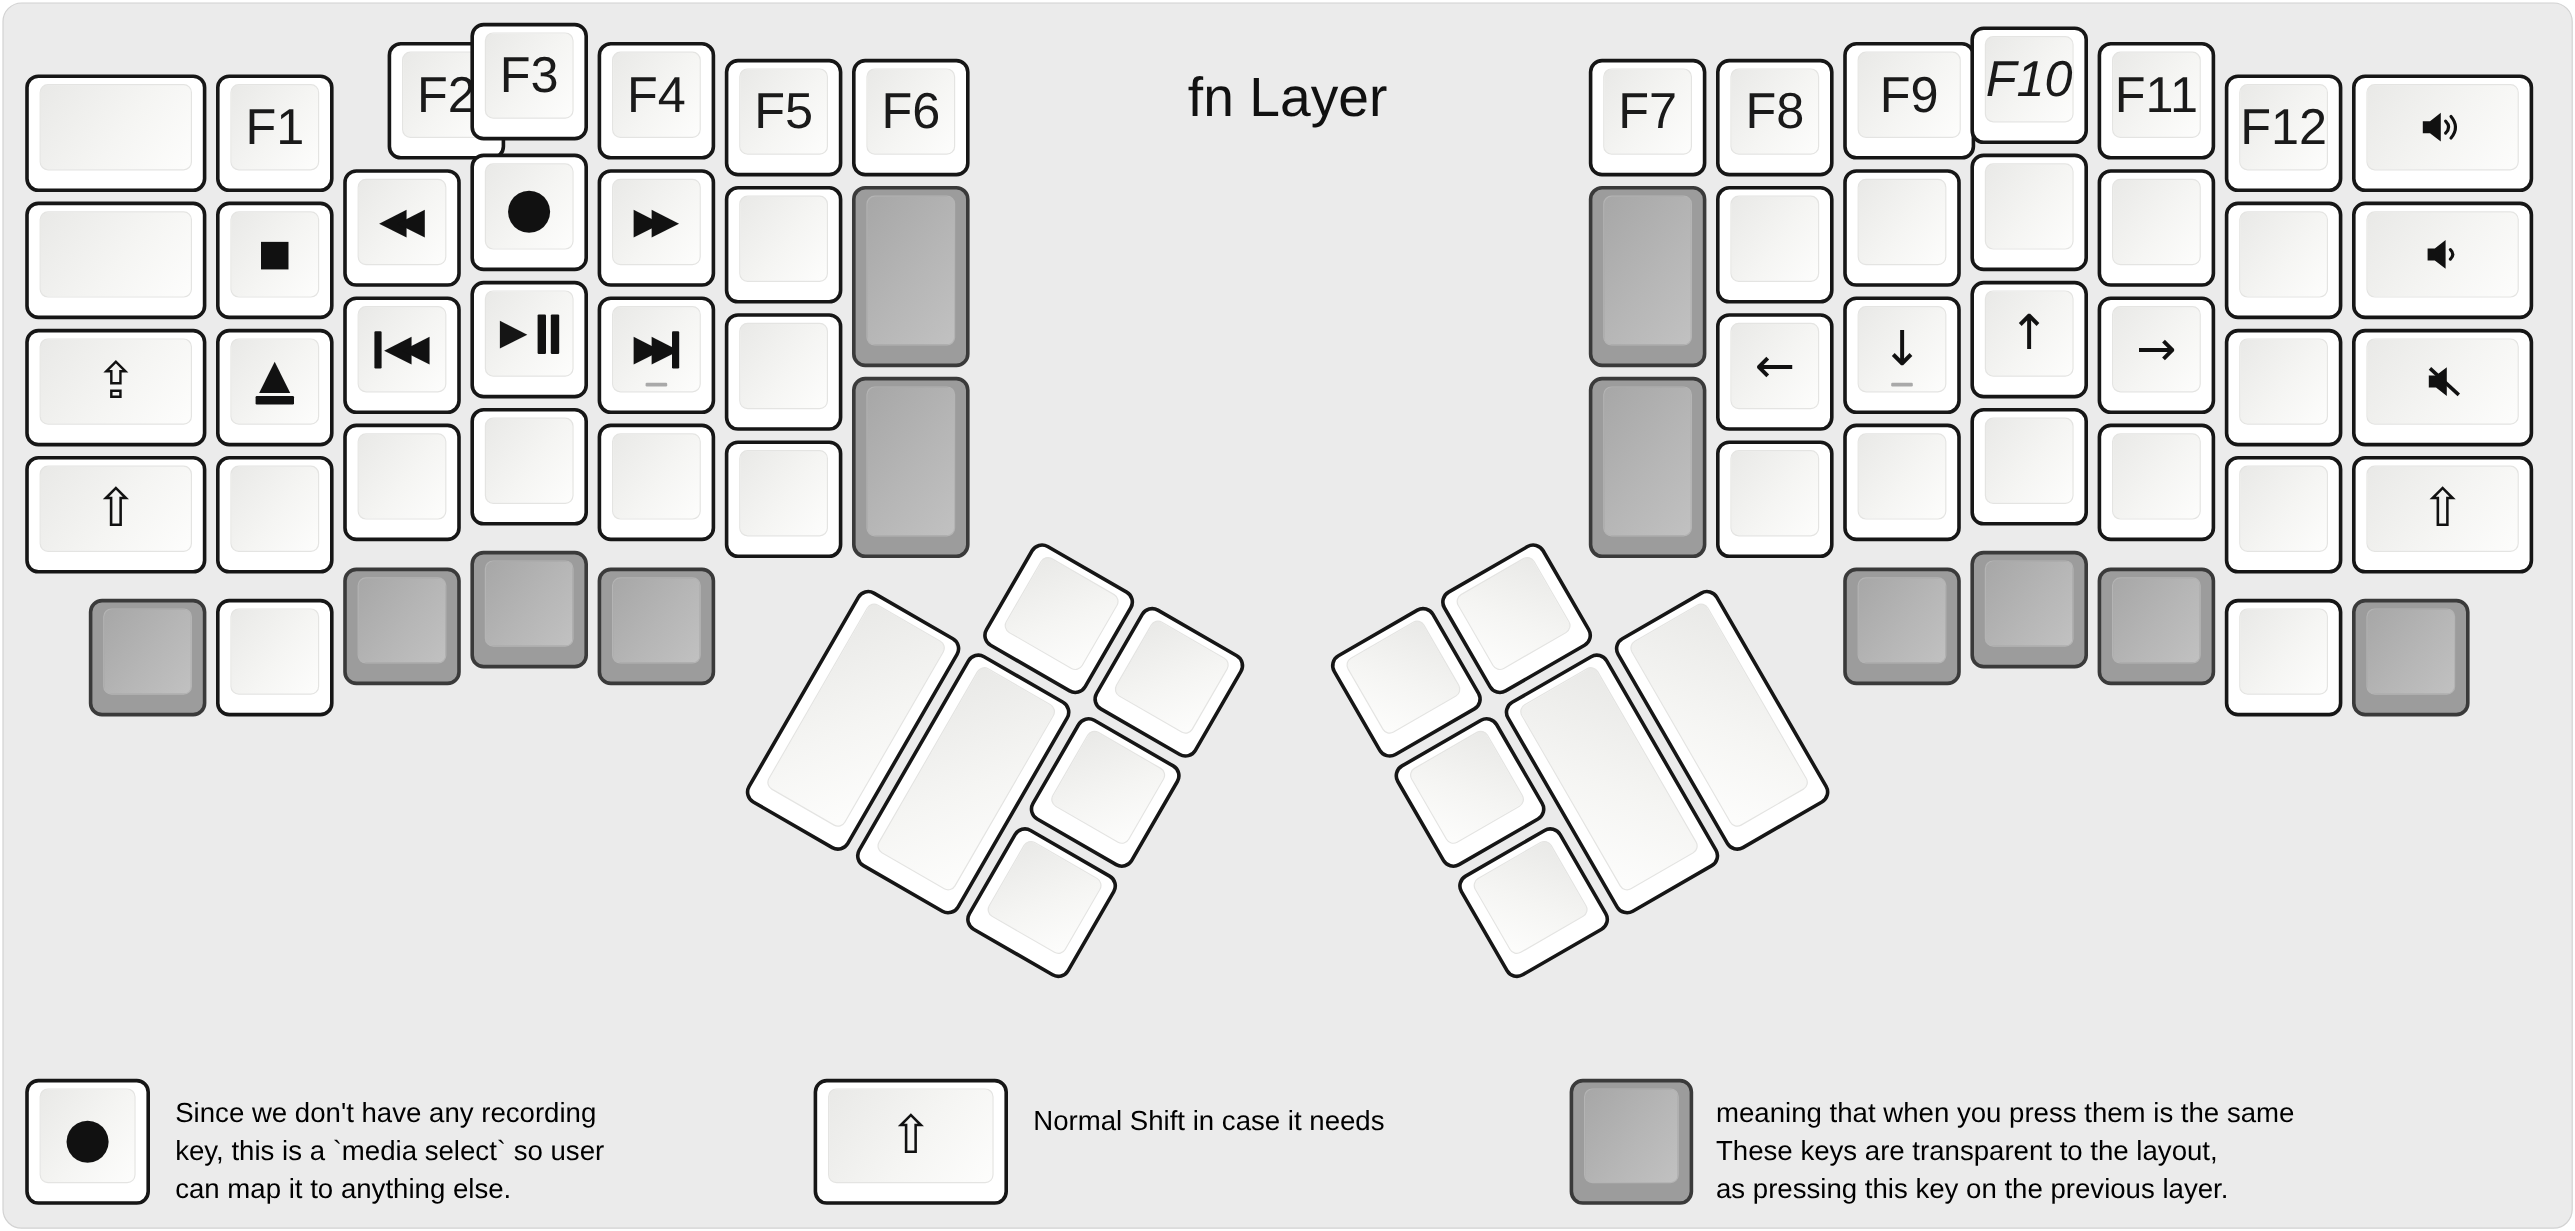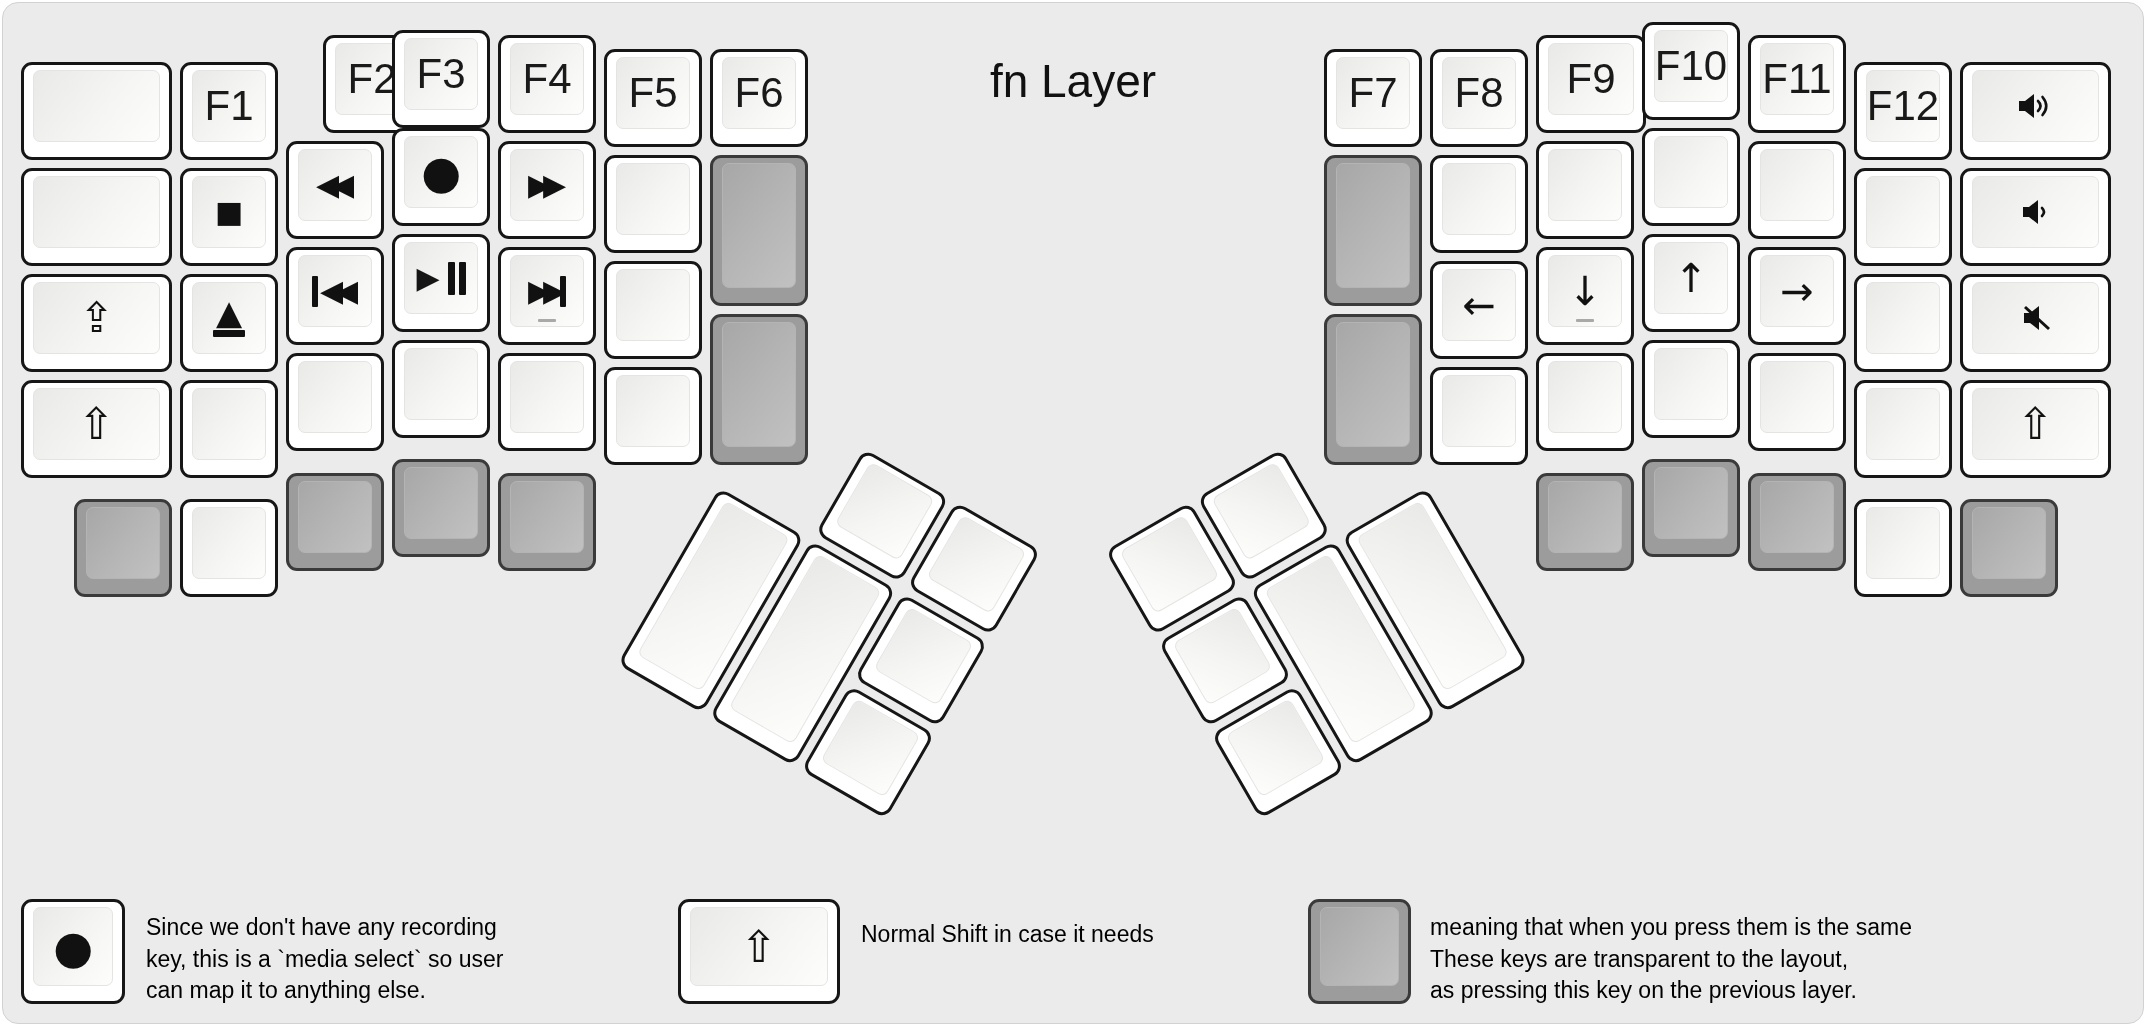--- a/index.html
+++ b/index.html
@@ -124,21 +124,21 @@
         <div class="cap">
           <div class="pt">
             <div class="mbar"></div>
             <span class="tri2">◀◀</span>
           </div>
         </div>
       </div>
       <div class="key" style="left: 269px; top: 335.25px; width: 98px; height: 98px;">
         <div class="cap"></div>
       </div>
-      <div class="key" style="left: 375px; top: 12px; width: 98px; height: 98px;">
+      <div class="key" style="left: 375px; top: 1px; width: 98px; height: 98px;">
         <div class="cap">
           <span class="flabel">F3</span>
         </div>
       </div>
       <div class="key" style="left: 375px; top: 110px; width: 98px; height: 98px;">
         <div class="cap">
           <span class="glyph g-record">●</span>
         </div>
       </div>
       <div class="key" style="left: 375px; top: 216px; width: 98px; height: 98px;">
@@ -254,21 +254,21 @@
       </div>
       <div class="key" style="left: 216px; top: 229.25px; width: 98px; height: 98px;">
         <div class="cap">
           <span class="glyph g-arrow">↓</span>
           <div class="homing-dash"></div>
         </div>
       </div>
       <div class="key" style="left: 216px; top: 335.25px; width: 98px; height: 98px;">
         <div class="cap"></div>
       </div>
-      <div class="key" style="left: 322px; top: 4px; width: 98px; height: 98px;">
+      <div class="key" style="left: 322px; top: 4px; width: 98px; height: 98px; font-style: italic;">
         <div class="cap">
           <span class="flabel">F10</span>
         </div>
       </div>
       <div class="key" style="left: 322px; top: 110px; width: 98px; height: 98px;">
         <div class="cap"></div>
       </div>
       <div class="key" style="left: 322px; top: 216px; width: 98px; height: 98px;">
         <div class="cap">
           <span class="glyph g-arrow">↑</span>

